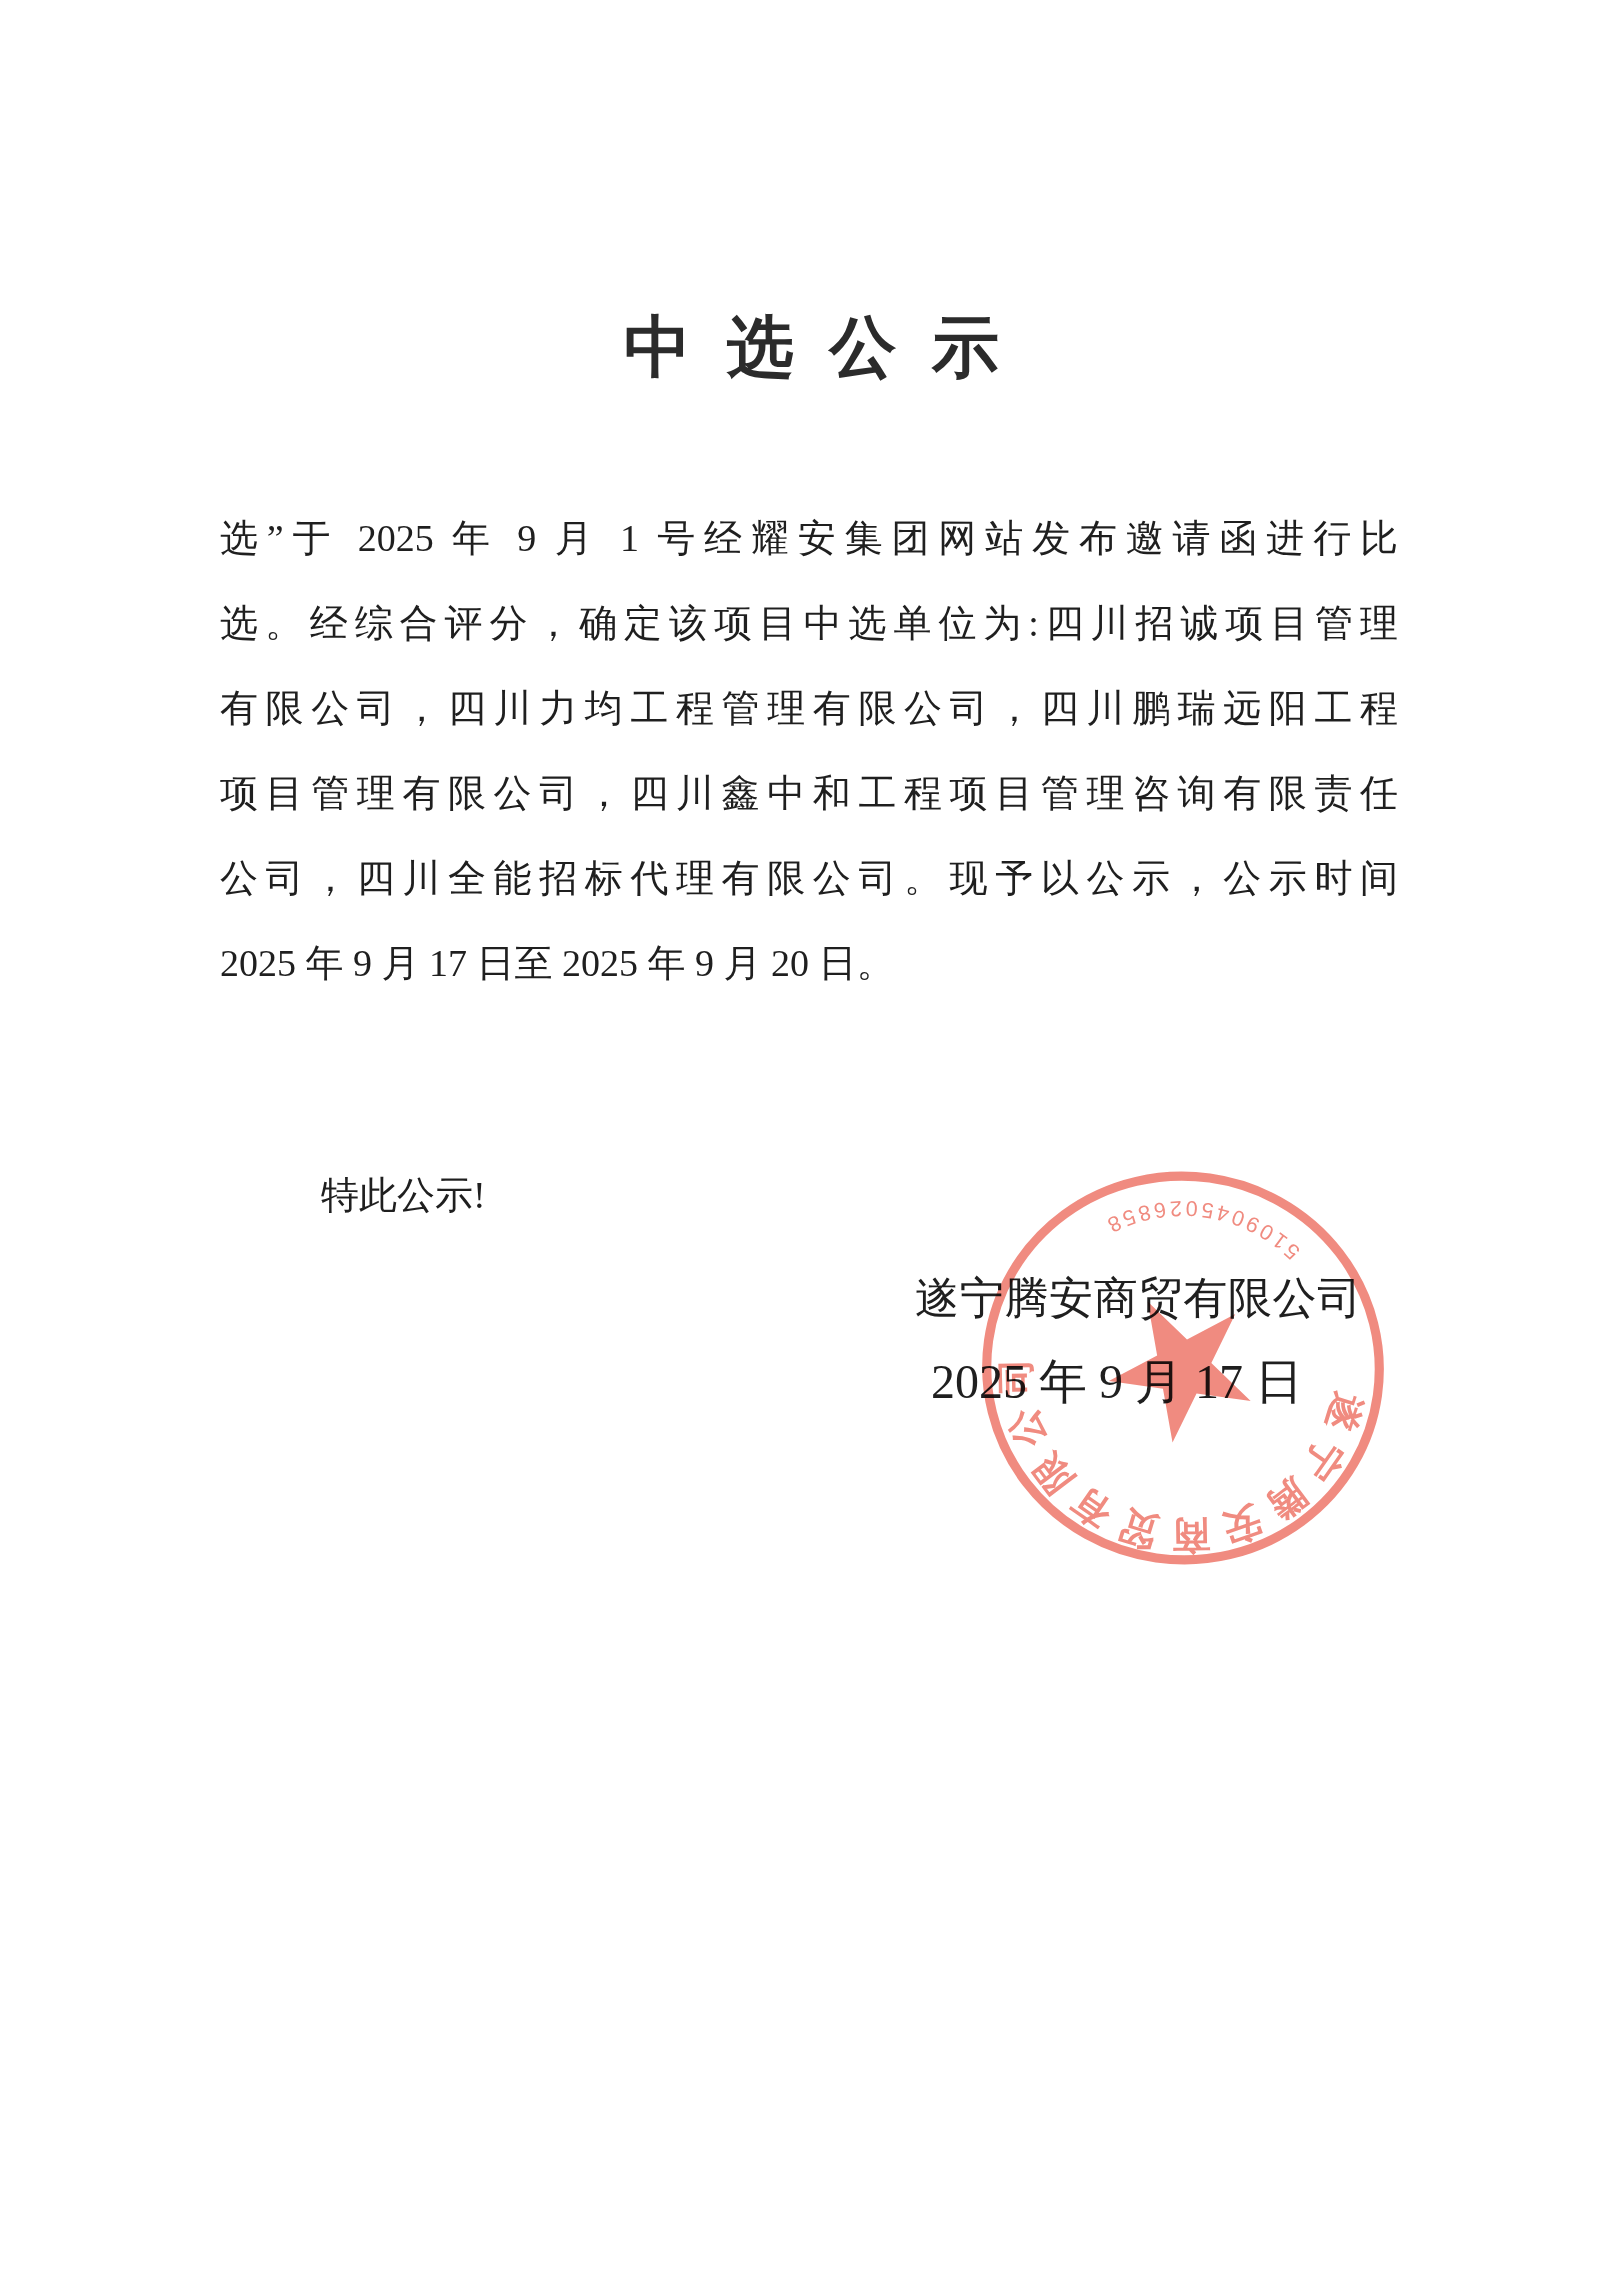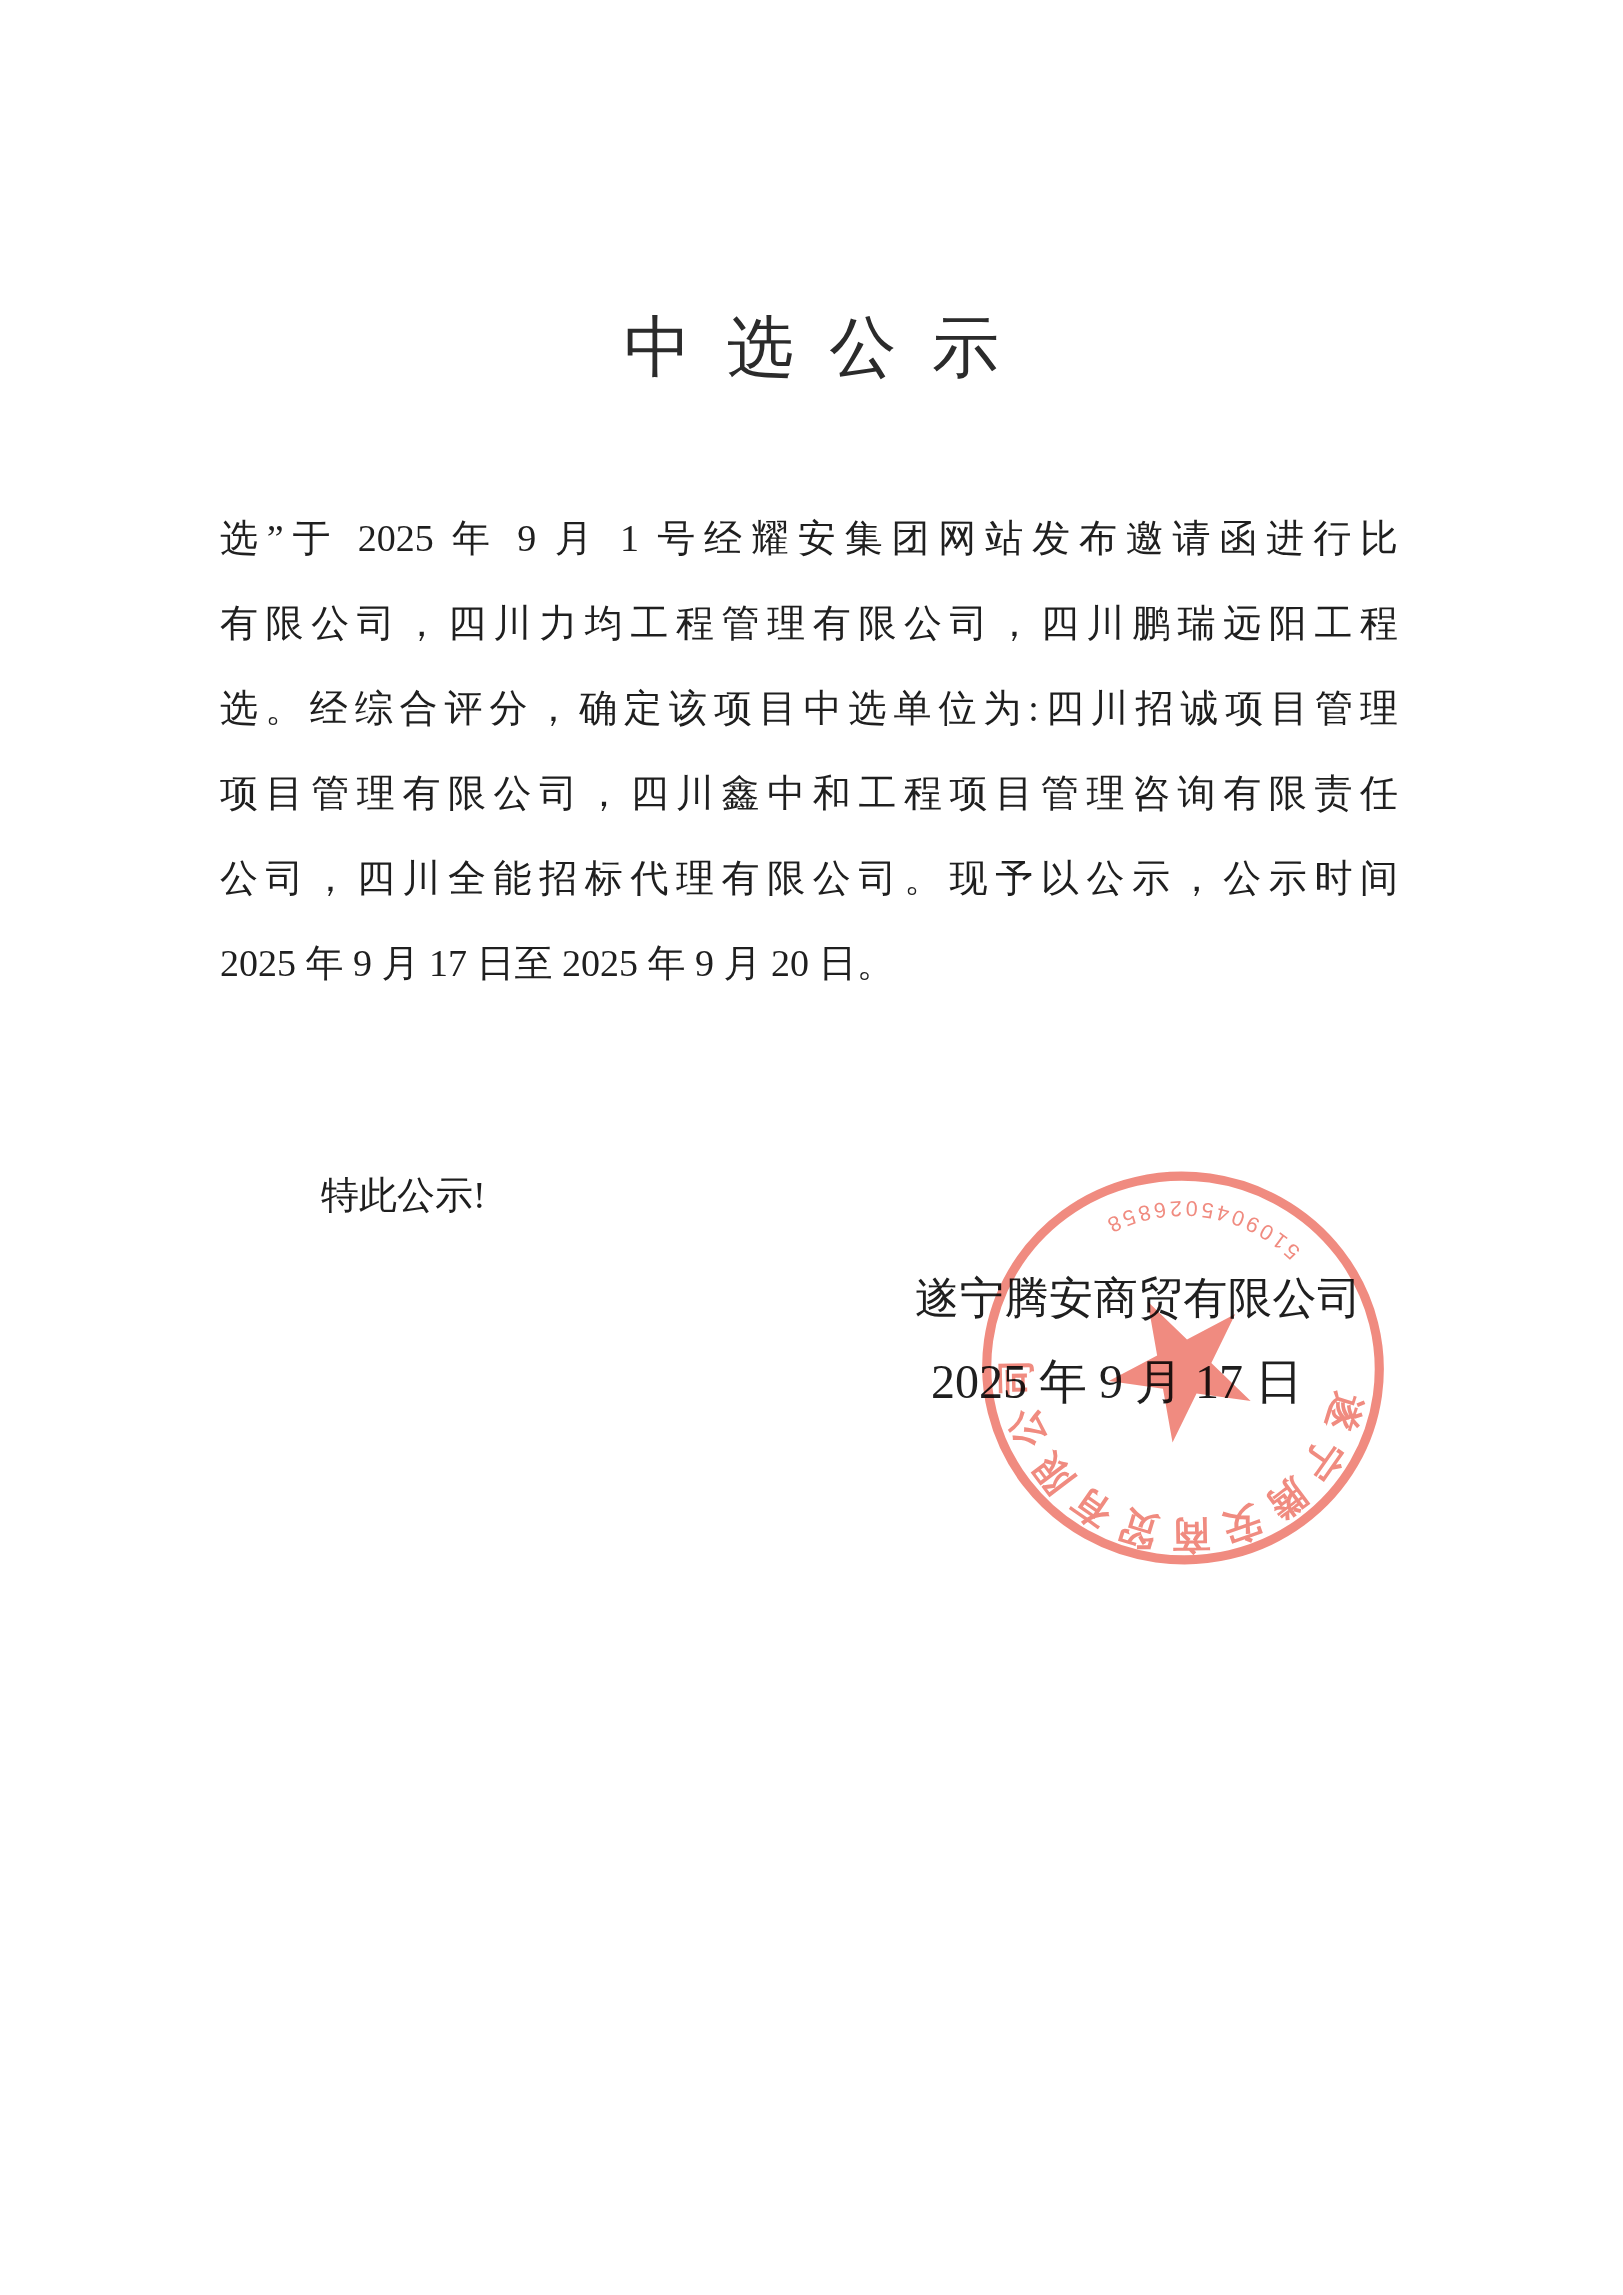--- a/index.html
+++ b/index.html
@@ -17,21 +17,21 @@
     font-family: "Liberation Serif", "DejaVu Serif", serif;
     color: #212121;
   }
   .doc-title {
     position: absolute;
     top: 302px;
     left: 0;
     width: 100%;
     text-align: center;
     font-family: "Liberation Sans", "DejaVu Sans", sans-serif;
-    font-weight: 400;
+    font-weight: 700;
     font-size: 67px;
     word-spacing: 17px;
     color: #2b2b2b;
     white-space: nowrap;
   }
   .body-block {
     position: absolute;
     left: 220px;
     top: 496px;
     width: 1178px;
@@ -113,22 +113,22 @@
 </style>
 </head>
 <body>
 
 <div class="page">
 
   <div class="doc-title">中 选 公 示</div>
 
   <div class="body-block">
     <div class="body-line">选”于 2025 年 9 月 1 号经耀安集团网站发布邀请函进行比</div>
+    <div class="body-line">选。经综合评分，确定该项目中选单位为:四川招诚项目管理</div>
     <div class="body-line">有限公司，四川力均工程管理有限公司，四川鹏瑞远阳工程</div>
-    <div class="body-line">选。经综合评分，确定该项目中选单位为:四川招诚项目管理</div>
     <div class="body-line">项目管理有限公司，四川鑫中和工程项目管理咨询有限责任</div>
     <div class="body-line">公司，四川全能招标代理有限公司。现予以公示，公示时间</div>
     <div class="body-line last">2025 年 9 月 17 日至 2025 年 9 月 20 日。</div>
   </div>
 
   <div class="closing">特此公示!</div>
 
   <div class="sig-company">遂宁腾安商贸有限公司</div>
 
   <div class="sig-date">2025 年 9 月 17 日</div>

